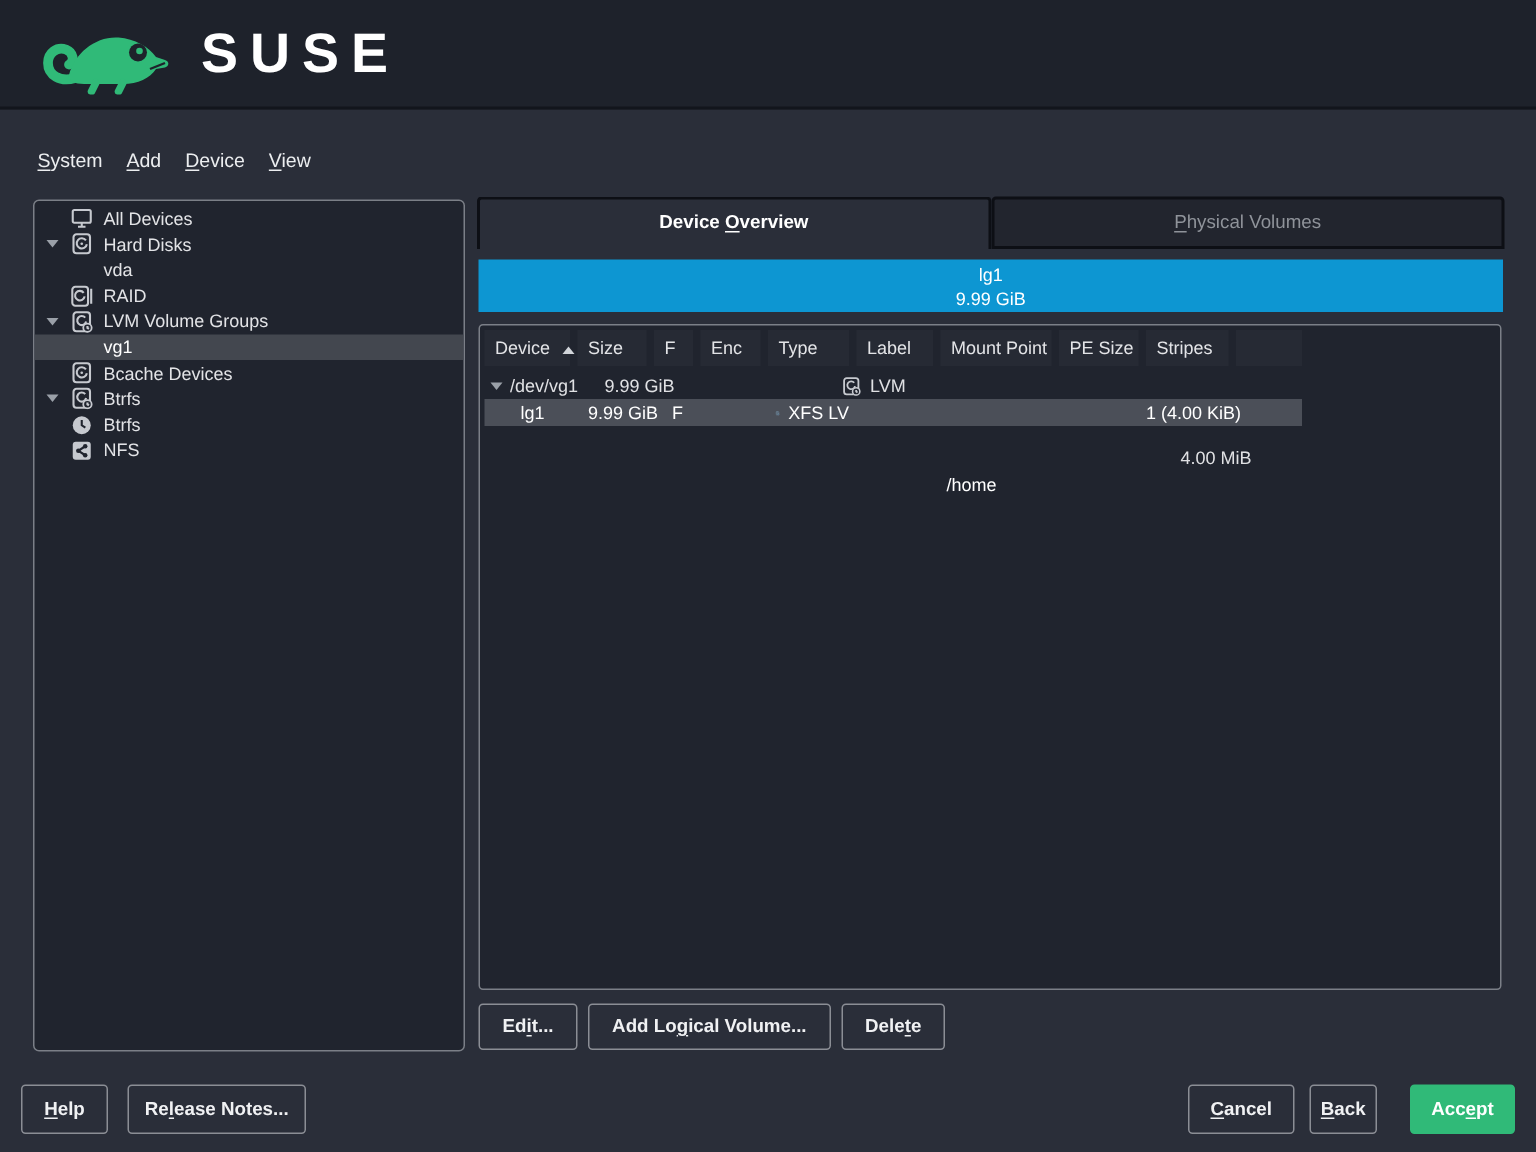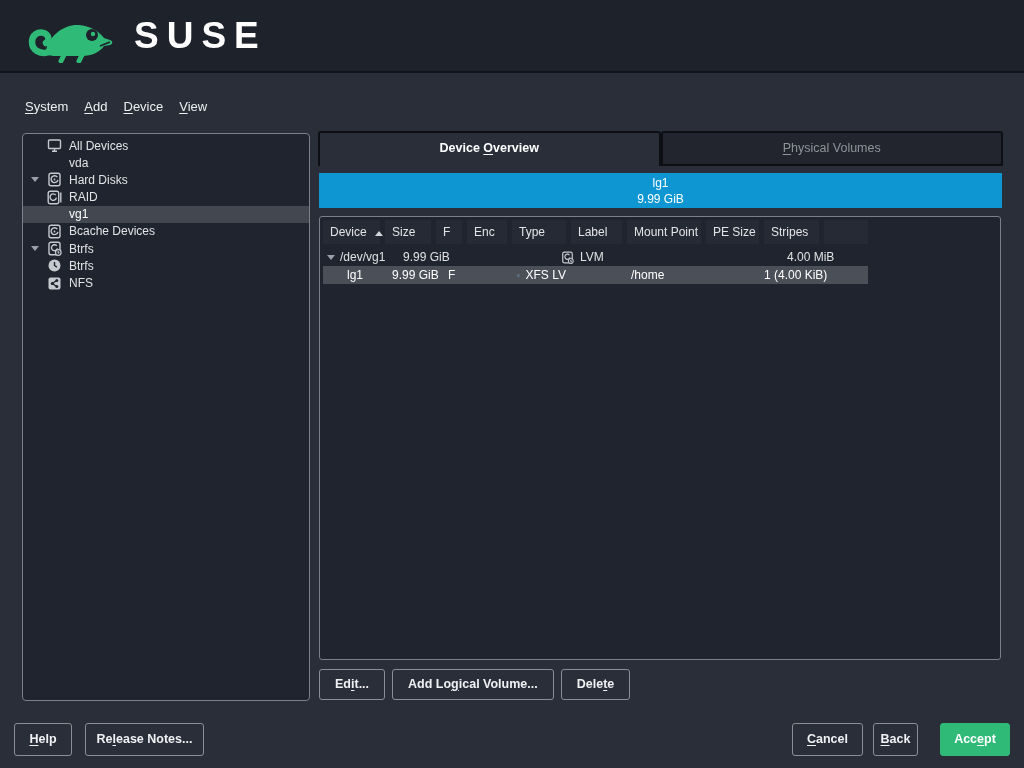--- a/index.html
+++ b/index.html
@@ -54,21 +54,21 @@
   .trow-tbl { position:absolute; left:3px; display:flex; gap:5px; height:18px; font-size:12px; color:#e0e1e4; }
   .trow-tbl.selected { background:#4b4f58; color:#ffffff; }
   .tcell { height:18px; line-height:18px; padding-left:7px; white-space:nowrap; }
   .tcell.dev1 { padding-left:2px; display:flex; align-items:center; }
   .tcell.dev1 .caret2 { width:0; height:0; border-left:4px solid transparent; border-right:4px solid transparent; border-top:5px solid #9aa0a8; margin:0 5px 0 2px; }
   .tcell.dev2 { padding-left:24px; }
   .tcell.type-cell { display:flex; align-items:center; gap:6px; padding-left:5px; }
   .tcell.type-cell .ico { width:13px; height:13px; }
   .tcell.right { text-align:right; padding-right:56px; padding-left:0; }
   .tcell.f-cell { padding-left:12px; }
-  .tcell.m-cell, .tcell.pe-cell { padding-left:4px; }
+  .tcell.m-cell, .tcell.pe-cell { padding-left:4px;margin-top:48px; }
 
   
   .panel-btns { position:absolute; left:319px; top:669px; display:flex; gap:7px; }
   .btn { height:31px; background:transparent; border:1px solid #8b8e95; border-radius:3px; color:#f0f1f3; font-size:12.5px; font-weight:bold; font-family:"Liberation Sans",sans-serif; padding:0 15px; line-height:29px; }
   .footer-btn { position:absolute; top:723px; height:33px; line-height:31px; }
   .btn-help { left:14px; width:58px; padding:0; text-align:center; }
   .btn-release { left:85px; width:119px; padding:0; text-align:center; }
   .btn-cancel { left:792px; width:71px; padding:0; text-align:center; }
   .btn-back { left:873px; width:45px; padding:0; text-align:center; }
   .btn-accept { left:940px; width:70px; padding:0; text-align:center; background:#30ba78; border:1px solid #30ba78; color:#ffffff; }
@@ -104,47 +104,59 @@
       <span class="ico-wrap">
         <svg class="ico" viewBox="0 0 15 15">
             <rect class="st" x="1.5" y="2" width="12" height="8.5" rx="1"></rect>
             <path class="st" d="M5 13.2 h5 M7.5 10.5 v2.7"></path>
           </svg>
       </span>
       <span class="tlabel">All Devices</span>
     </div>
 
     <div class="trow">
-      <span class="tlabel">vda</span>
-    </div>
-
-    <div class="trow">
       <span class="caret"></span>
       <span class="ico-wrap">
         <svg class="ico" viewBox="0 0 15 15">
             <rect class="st" x="2" y="1.2" width="11" height="12.6" rx="2"></rect>
             <path class="st" d="M10.3 5.2 A3.4 3.4 0 1 0 10.9 7.8"></path>
             <circle class="fl" cx="7.5" cy="7.5" r="0.9"></circle>
           </svg>
       </span>
       <span class="tlabel">Hard Disks</span>
+    </div>
+
+    <div class="trow">
+      <span class="tlabel">vda</span>
     </div>
 
 
     <div class="trow">
       <span class="ico-wrap">
         <svg class="ico" viewBox="0 0 15 15">
             <rect class="st" x="1.2" y="1.2" width="10.5" height="12.6" rx="2"></rect>
             <path class="st" d="M8.8 5.2 A3.2 3.2 0 1 0 9.4 7.6"></path>
             <path class="st" d="M13.8 2.5 v10"></path>
           </svg>
       </span>
       <span class="tlabel">RAID</span>
     </div>
 
+    <div class="trow">
+      <span class="caret"></span>
+      <span class="ico-wrap">
+        <svg class="ico" viewBox="0 0 15 15">
+            <rect class="st" x="2" y="1.2" width="11" height="12.6" rx="2"></rect>
+            <path class="st" d="M9.8 4.8 A3 3 0 1 0 10.4 7.4"></path>
+            <circle class="badge" cx="11.3" cy="11.5" r="2.8"></circle>
+            <path class="st" d="M11.3 10.3 v1.3 l1 .7"></path>
+          </svg>
+      </span>
+      <span class="tlabel">LVM Volume Groups</span>
+    </div>
 
     <div class="trow selected">
       <span class="tlabel">vg1</span>
     </div>
 
     <div class="trow">
       <span class="ico-wrap">
         <svg class="ico" viewBox="0 0 15 15">
             <rect class="st" x="2" y="1.2" width="11" height="12.6" rx="2"></rect>
             <path class="st" d="M10.3 5.2 A3.4 3.4 0 1 0 10.9 7.8"></path>

